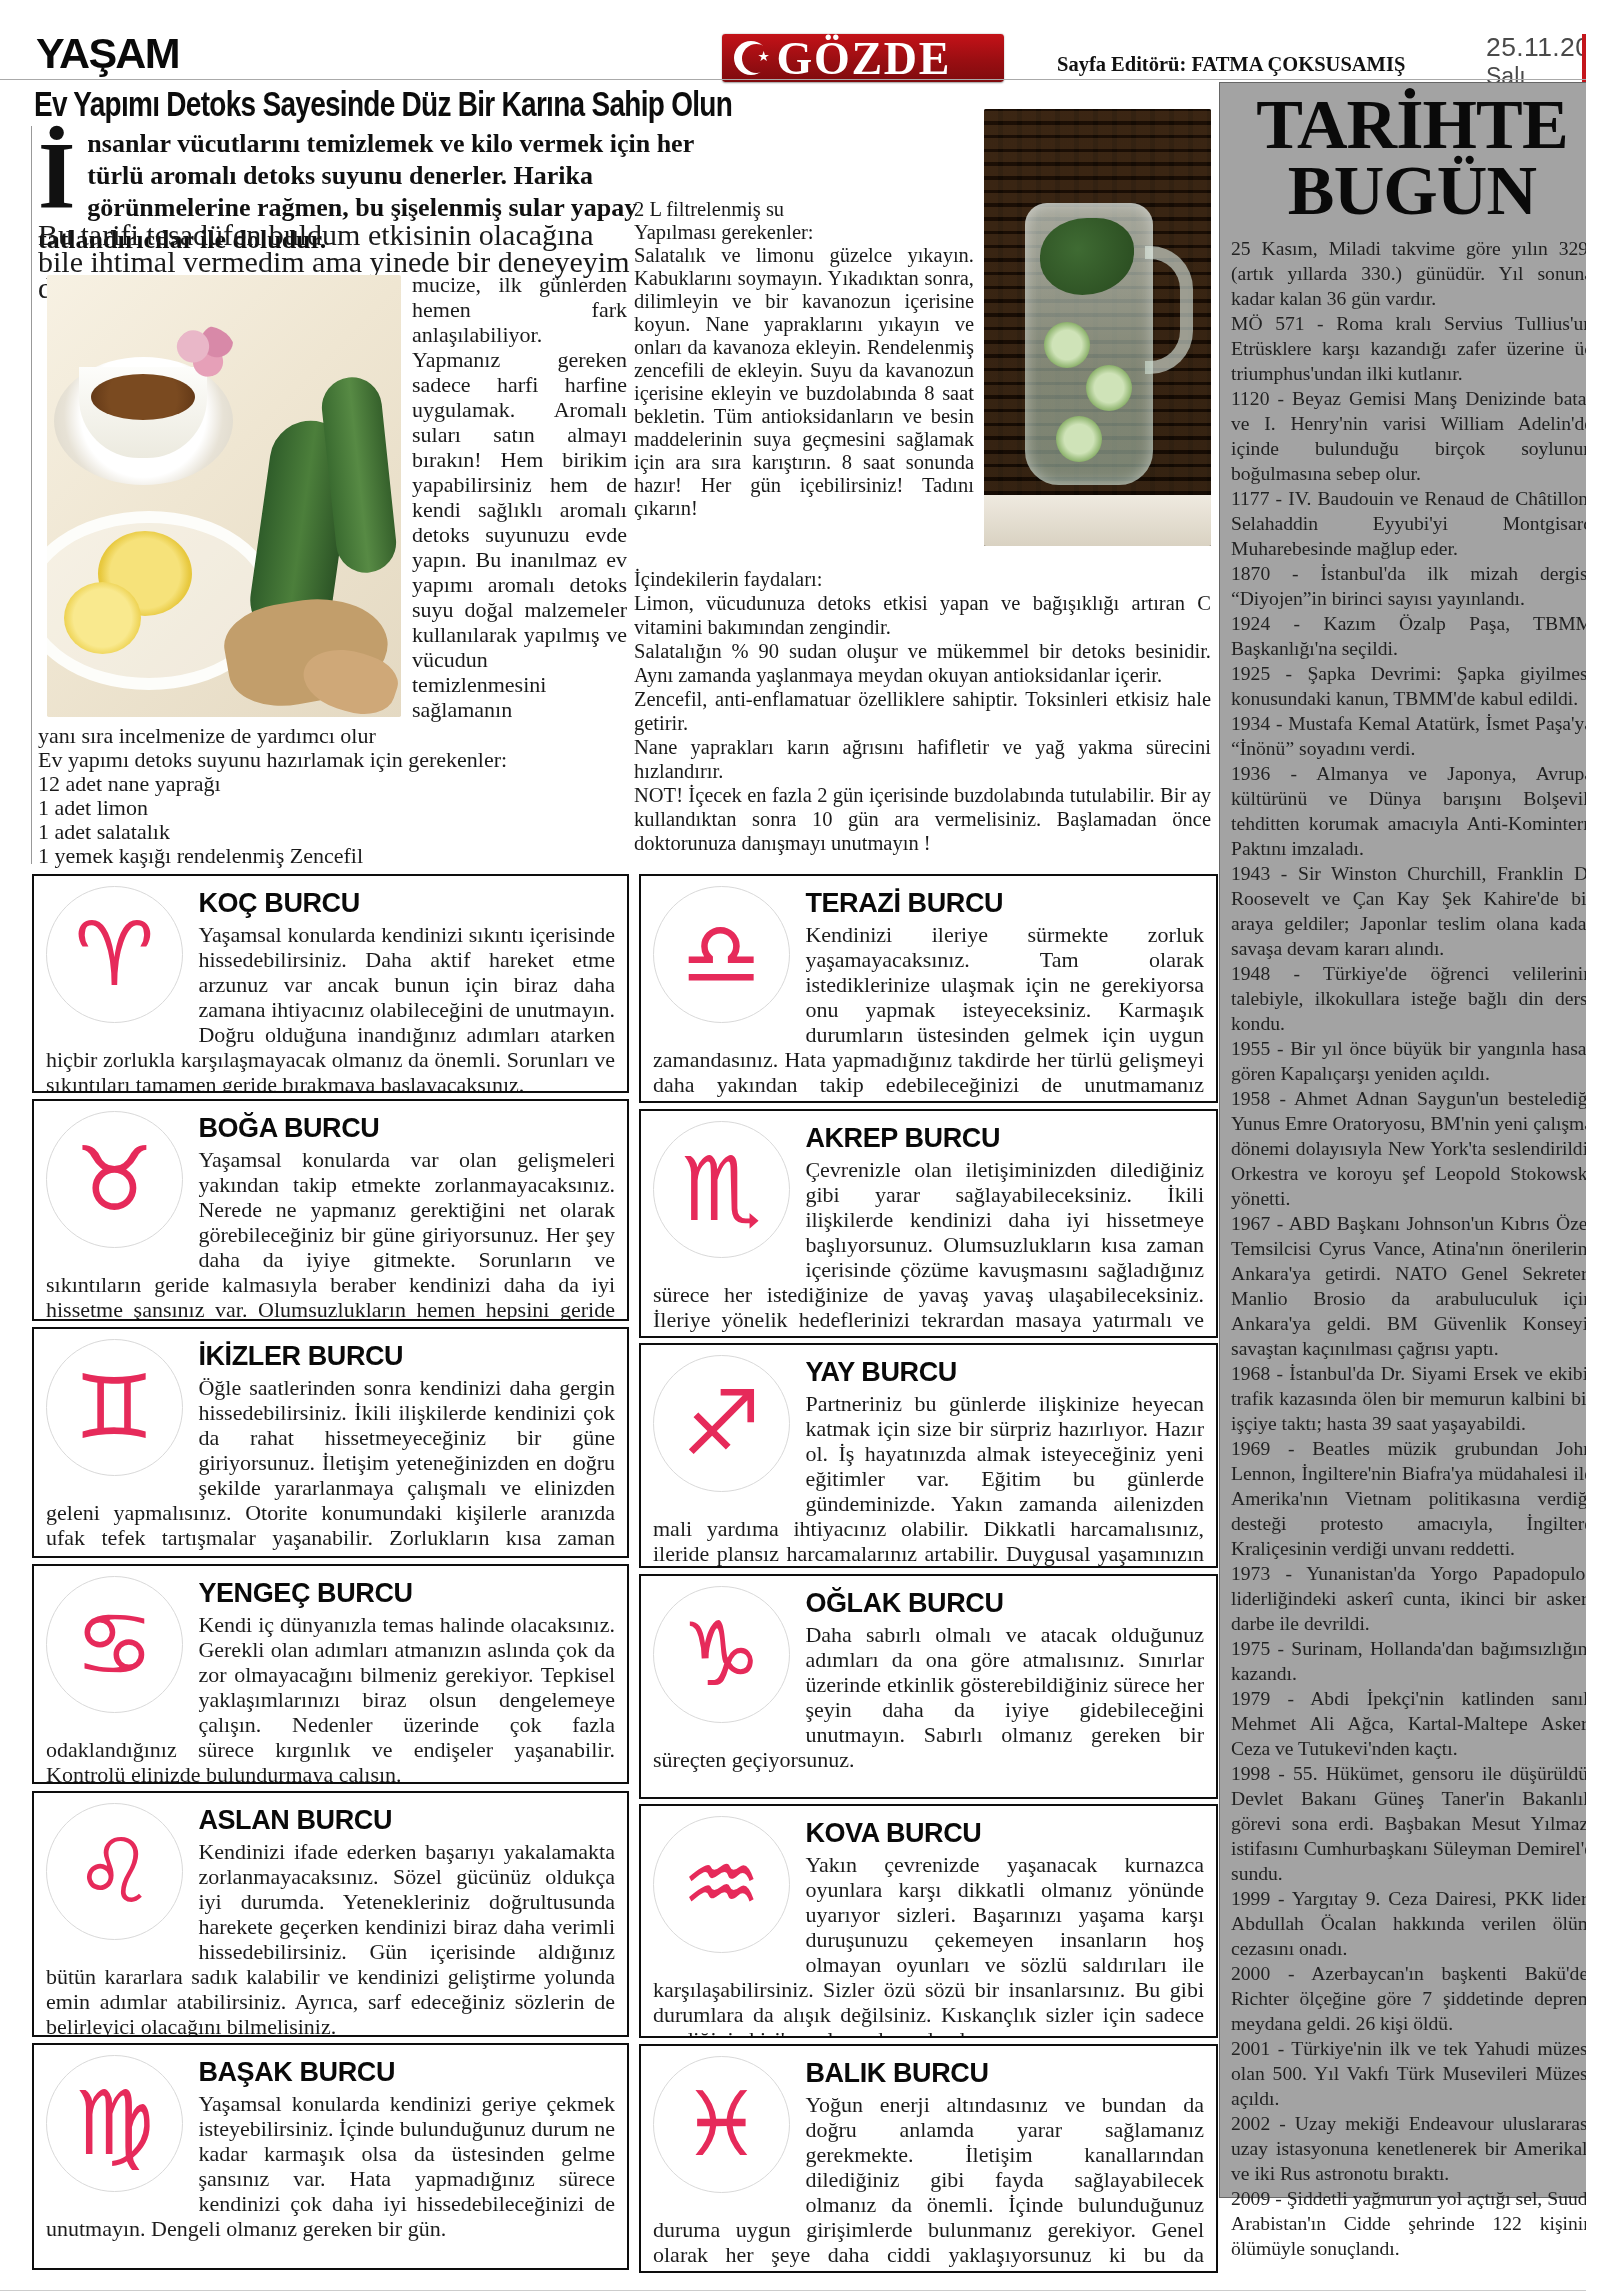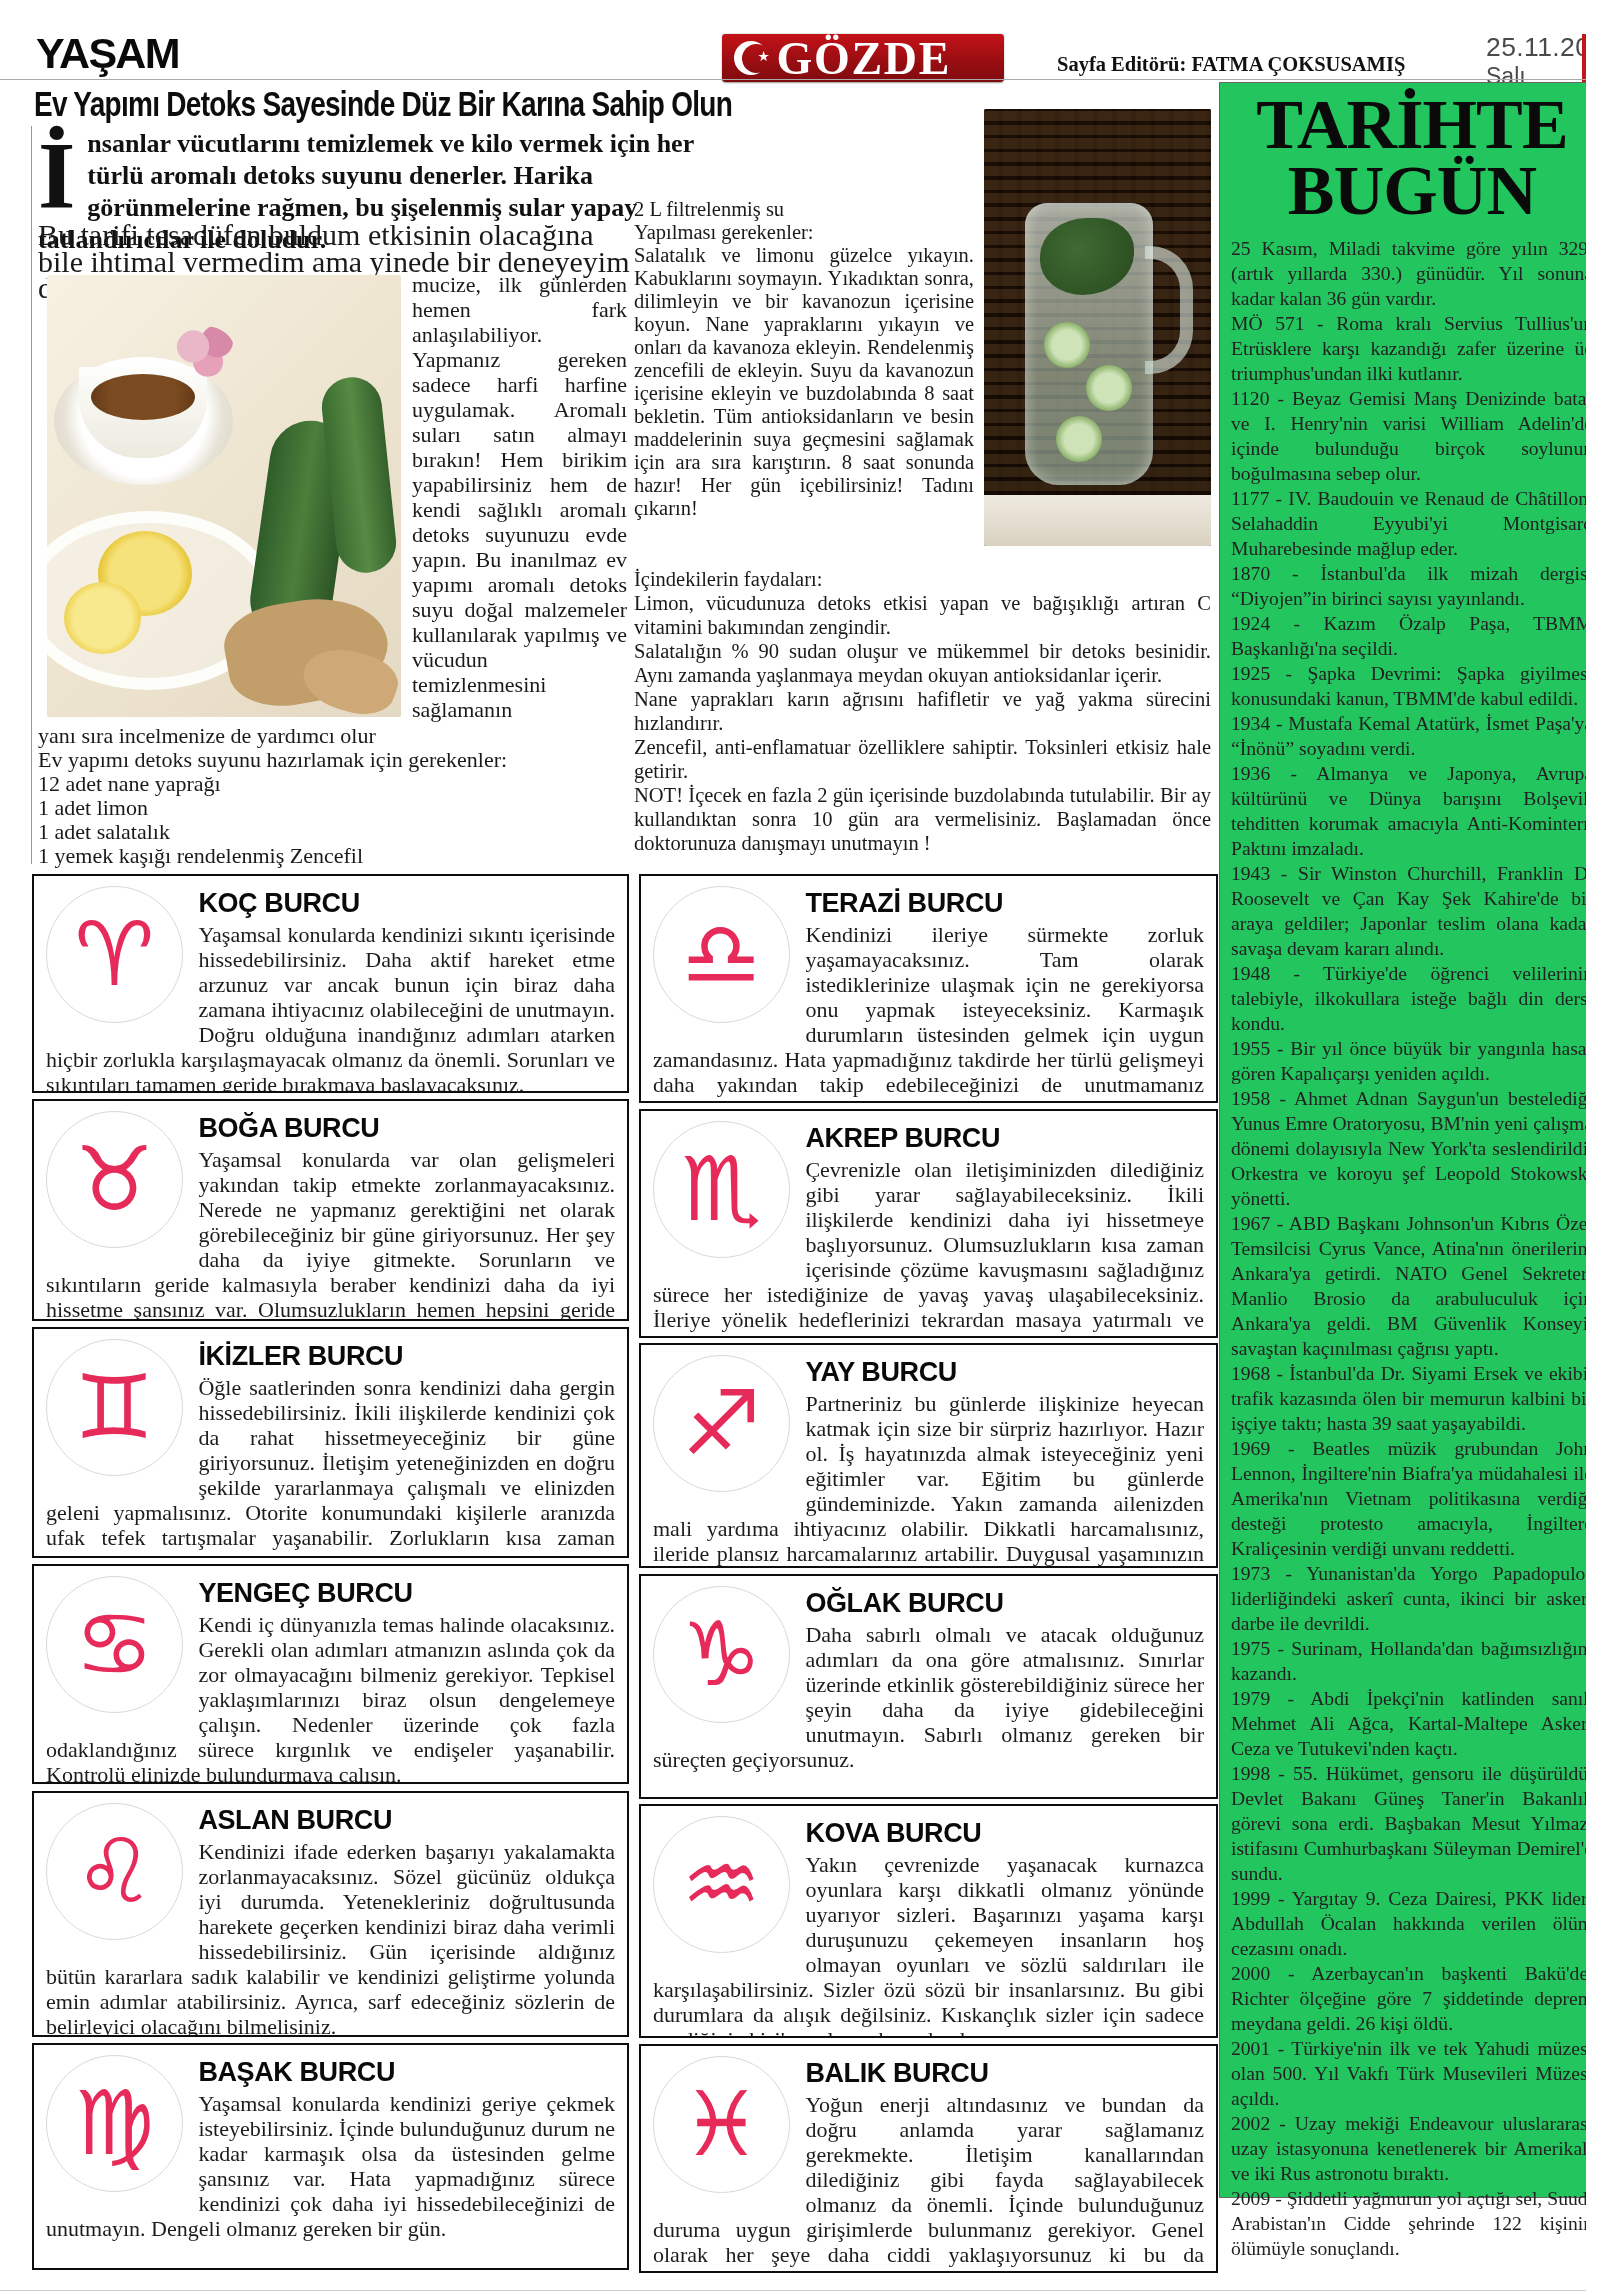--- a/index.html
+++ b/index.html
@@ -89,21 +89,21 @@
              border-left:none;border-radius:0 43px 43px 0;box-sizing:border-box;}
   .p2-mint{position:absolute;left:56px;top:109px;width:94px;height:77px;border-radius:50% 40% 55% 45%;
            background:radial-gradient(circle at 40% 40%,#3f6b33,#2c4f22 80%);}
   .p2-c1,.p2-c2,.p2-c3{position:absolute;width:46px;height:46px;border-radius:50%;
            background:radial-gradient(circle,#cfe3b8 0 45%,#7fa85d 75%,#5d8740 100%);}
   .p2-c1{left:60px;top:213px;} .p2-c2{left:102px;top:256px;} .p2-c3{left:72px;top:307px;}
   .p2-table{position:absolute;left:0;top:386px;width:100%;height:51px;
             background:linear-gradient(180deg,#efeae0,#d9d2c2);}
   
   .history{position:absolute;left:1219px;top:82px;width:386px;height:2116px;
-           border:0.9px solid #666;box-sizing:border-box;background:#22c55e;}
+           border:0.9px solid #666;box-sizing:border-box;background:#a3a3a3;}
   .history-title{margin:8.5px 5.1px 5.1px;text-align:center;font-family:"Liberation Serif",serif;
                  font-weight:900;font-size:70px;line-height:.95;letter-spacing:-0.9px;color:#0a0a0a;}
   .history-body{padding:6.8px 11px 0;}
   .history-body p{margin:0;font-size:19.6px;line-height:25px;text-align:justify;color:#222;}
   
   .hbox{position:absolute;border:2.6px solid #0d0d0d;background:#fff;box-sizing:border-box;
         padding:6.8px 12px;overflow:hidden;}
   .hicon{float:left;width:137px;height:137px;margin:3.4px 15.4px 5.1px 0;border:1.7px solid #d9d9d9;
          border-radius:50%;display:flex;align-items:center;justify-content:center;box-sizing:border-box;}
   .hglyph{font-family:"DejaVu Sans",sans-serif;font-size:89px;line-height:1;color:#e62a5a;}
@@ -175,22 +175,22 @@
   <div class="col2a">
     <p>2 L filtrelenmiş su</p>
     <p>Yapılması gerekenler:</p>
     <p>Salatalık ve limonu güzelce yıkayın. Kabuklarını soymayın. Yıkadıktan sonra, dilimleyin ve bir kavanozun içerisine koyun. Nane yapraklarını yıkayın ve onları da kavanoza ekleyin. Rendelenmiş zencefili de ekleyin. Suyu da kavanozun içerisine ekleyin ve buzdolabında 8 saat bekletin. Tüm antioksidanların ve besin maddelerinin suya geçmesini sağlamak için ara sıra karıştırın. 8 saat sonunda hazır! Her gün içebilirsiniz!  Tadını çıkarın!</p>
   </div>
 
   <div class="col2b">
     <p>İçindekilerin faydaları:</p>
     <p>Limon, vücudunuza detoks etkisi yapan ve bağışıklığı artıran C vitamini bakımından zengindir.</p>
     <p>Salatalığın % 90 sudan oluşur ve mükemmel bir detoks besinidir. Aynı zamanda yaşlanmaya meydan okuyan antioksidanlar içerir.</p>
+    <p>Zencefil, anti-enflamatuar özelliklere sahiptir. Toksinleri etkisiz hale getirir.</p>
     <p>Nane yaprakları karın ağrısını hafifletir ve yağ yakma sürecini hızlandırır.</p>
-    <p>Zencefil, anti-enflamatuar özelliklere sahiptir. Toksinleri etkisiz hale getirir.</p>
     <p>NOT! İçecek en fazla 2 gün içerisinde buzdolabında tutulabilir. Bir ay kullandıktan sonra 10 gün ara vermelisiniz. Başlamadan önce doktorunuza danışmayı unutmayın !</p>
   </div>
 
   <div class="photo photo2">
     <div class="p2-mat"></div>
     <div class="p2-handle"></div>
     <div class="p2-pitcher"></div>
     <div class="p2-mint"></div>
     <div class="p2-c1"></div>
     <div class="p2-c2"></div>

